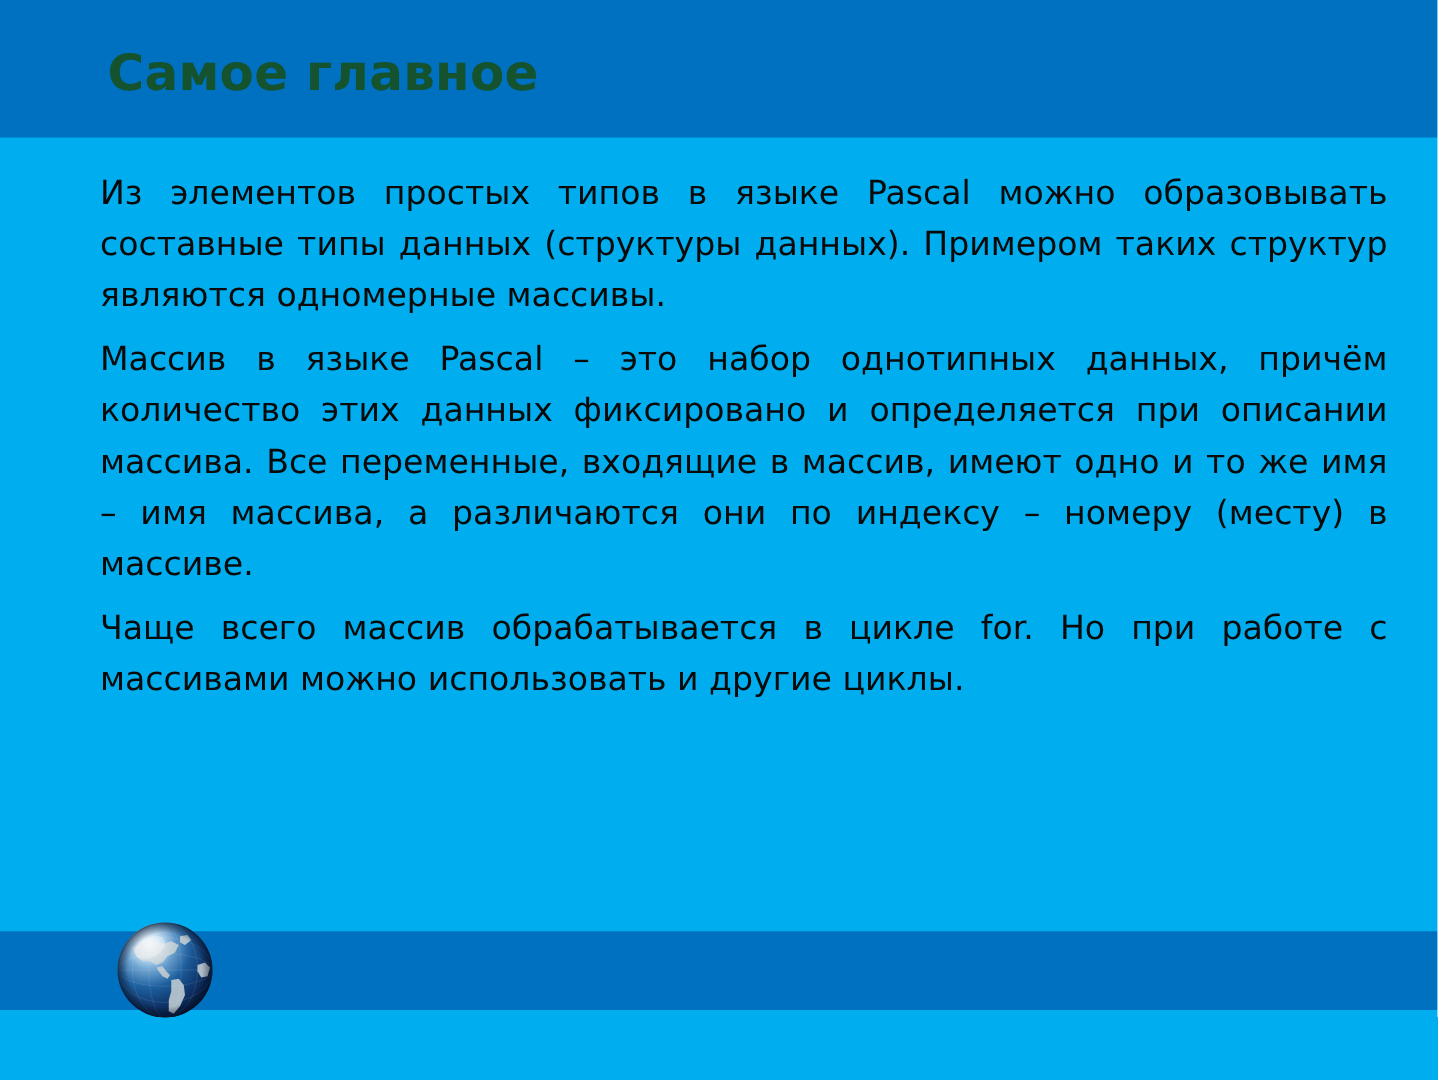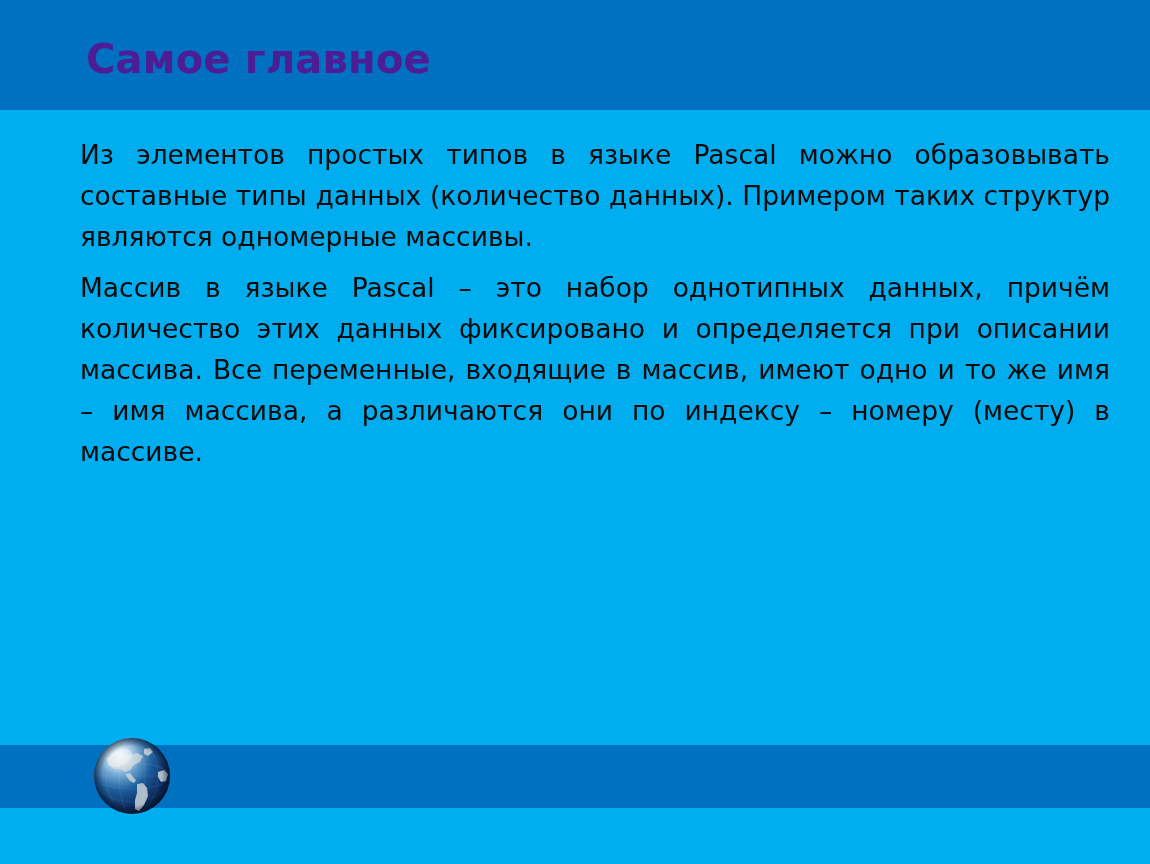--- a/index.html
+++ b/index.html
@@ -24,21 +24,21 @@
     width: 1150px;
     height: 110px;
     background: #0070C0;
   }
   #slide-title {
     position: absolute;
     left: 86px;
     top: 36px;
     font-size: 40px;
     font-weight: bold;
-    color: #4c1d95;
+    color: #14532d;
     letter-spacing: 0.2px;
     white-space: nowrap;
     line-height: 1.15;
   }
   
   #body-content {
     position: absolute;
     left: 80px;
     top: 134px;
     width: 1030px;
@@ -82,22 +82,23 @@
 </head>
 <body>
 
 <div id="slide">
 
   <div id="header-band"></div>
 
   <div id="slide-title">Самое главное</div>
 
   <div id="body-content">
-    <p class="para">Из элементов простых типов в языке Pascal можно образовывать составные типы данных (количество данных). Примером таких структур являются одномерные массивы.</p>
+    <p class="para">Из элементов простых типов в языке Pascal можно образовывать составные типы данных (структуры данных). Примером таких структур являются одномерные массивы.</p>
     <p class="para">Массив в языке Pascal – это набор однотипных данных, причём количество этих данных фиксировано и определяется при описании массива. Все переменные, входящие в массив, имеют одно и то же имя – имя массива, а различаются они по индексу – номеру (месту) в массиве.</p>
+    <p class="para">Чаще всего массив обрабатывается в цикле for. Но при работе с массивами можно использовать и другие циклы.</p>
   </div>
 
   <div id="footer-band"></div>
 
   <div id="globe-logo">
     <svg viewBox="0 0 80 80" xmlns="http://www.w3.org/2000/svg" aria-hidden="true">
       <defs>
         <radialGradient id="gOcean" cx="32%" cy="26%" r="82%">
           <stop offset="0%" stop-color="#cfe6f7"></stop>
           <stop offset="22%" stop-color="#6fa9d8"></stop>

